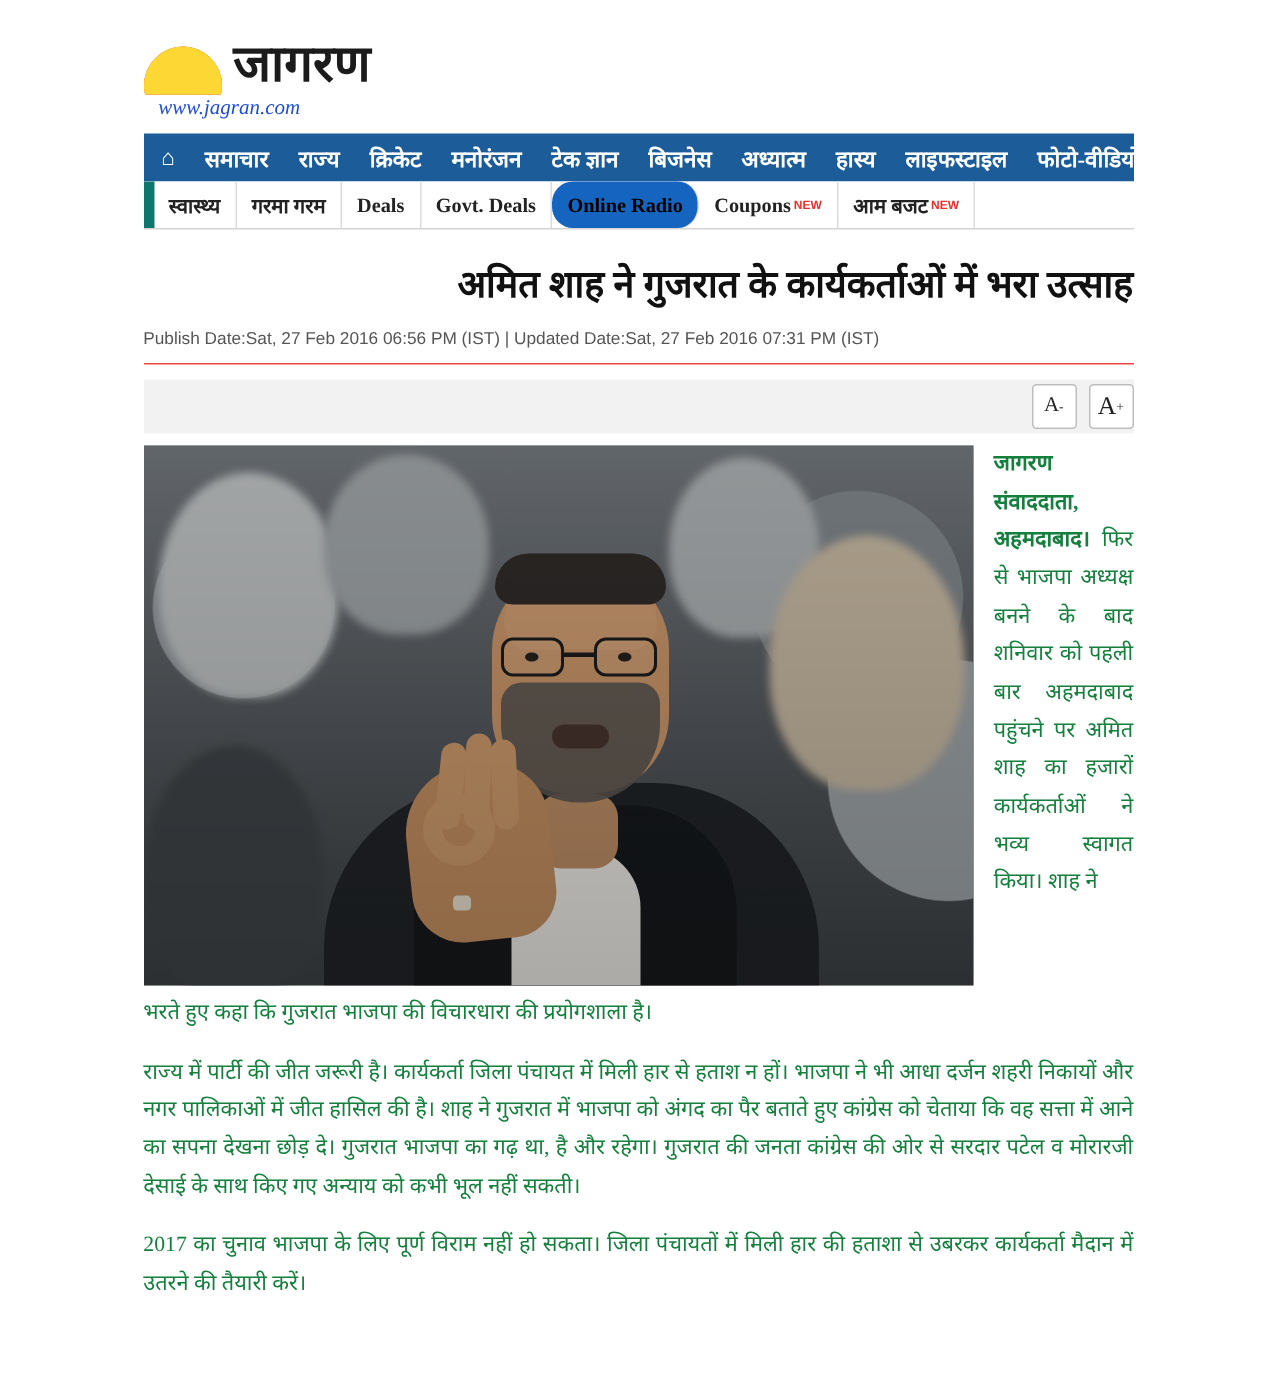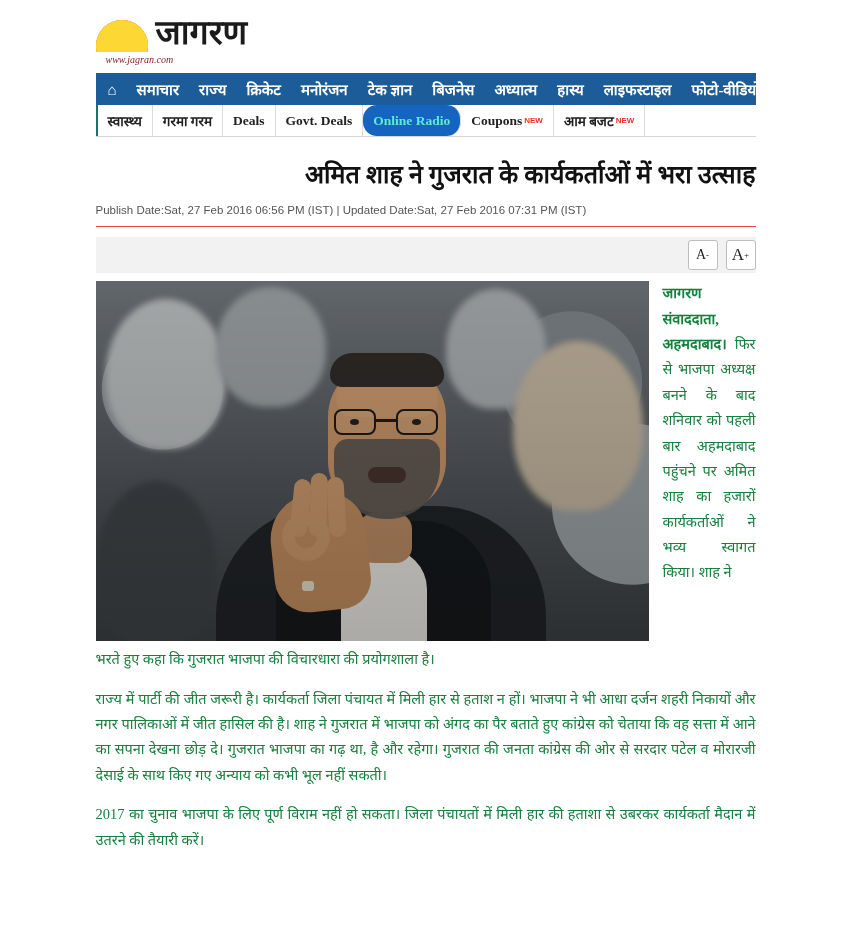--- a/index.html
+++ b/index.html
@@ -30,20 +30,21 @@
     align-items: flex-start;
   }
   .logo-block {
     display: flex;
     flex-direction: column;
     align-items: flex-start;
   }
   .logo-row {
     display: flex;
     align-items: flex-start;
+    margin-top: 11px;
   }
   .logo-mark {
     width: 52px; height: 38px;
     position: relative;
     margin-right: 8px;
     overflow: hidden;
   }
   .logo-mark .arc {
     position: absolute;
     left: 0; top: 6px;
@@ -63,22 +64,22 @@
     font-family: "Liberation Serif", serif;
     font-size: 34px;
     font-weight: bold;
     color: #1b1b1b;
     letter-spacing: 0px;
     line-height: 38px;
   }
   .logo-url {
     font-family: "Liberation Serif", serif;
     font-style: italic;
-    font-size: 10px;
-    color: #7f1d1d;
+    font-size: 14px;
+    color: #1d4ed8;
     margin-left: 10px;
     margin-top: 2px;
   }
 
   
   .navbar {
     background: #1c5d99;
     height: 32px;
     display: flex;
     align-items: center;
@@ -113,24 +114,24 @@
     padding: 0 10px;
     font-family: "Liberation Serif", serif;
     font-size: 13.5px;
     font-weight: bold;
     color: #222;
     border-right: 1px solid #dcdcdc;
     position: relative;
     white-space: nowrap;
     cursor: pointer;
   }
-  .subnav .sub-item:first-child { border-left: 2px solid #0f766e; }
+  .subnav .sub-item:first-child { border-left: 7px solid #0f766e; }
   .subnav .sub-item.active {
     background: #1565c0;
-    color: #5eead4;
+    color: #000000;
     border-radius: 14px;
   }
   .sup-new {
     color: #e8312a;
     font-size: 8px;
     font-weight: bold;
     vertical-align: super;
     margin-left: 2px;
     font-family: "Liberation Sans", sans-serif;
   }

